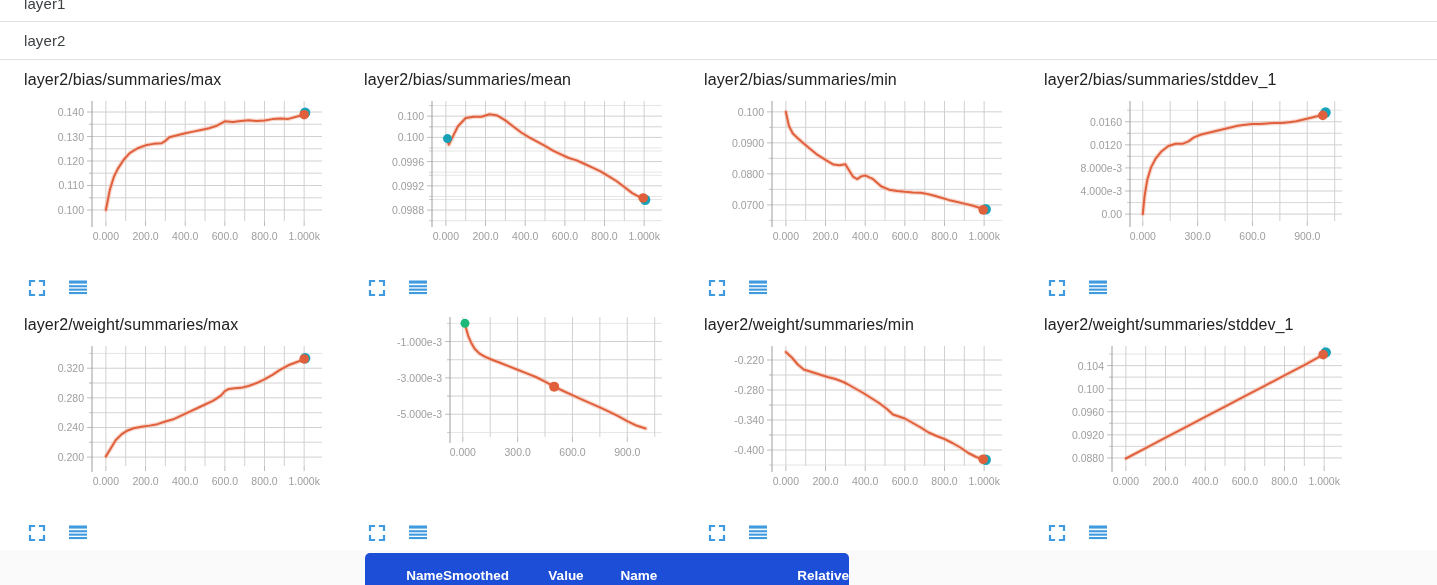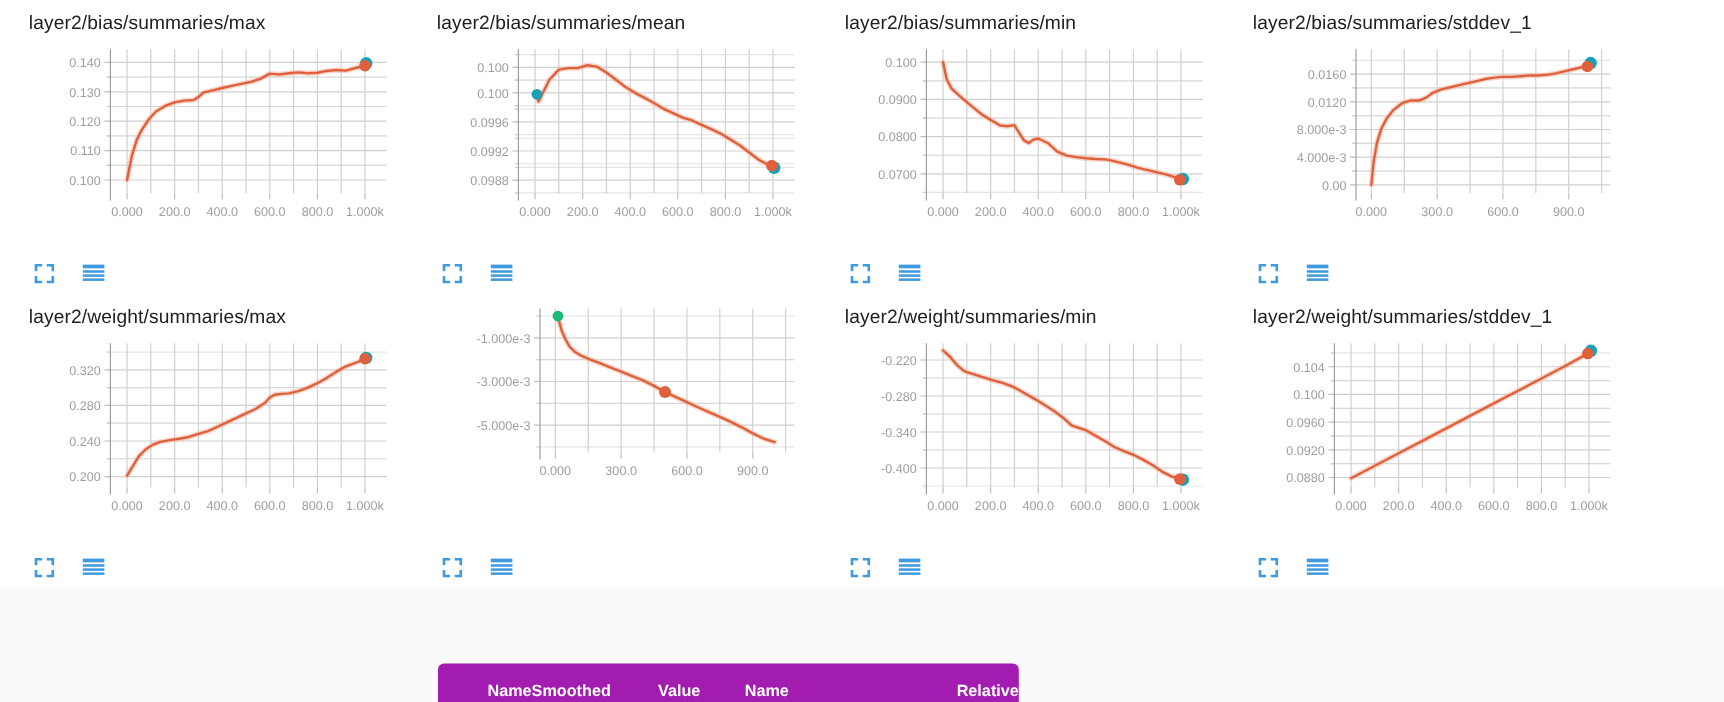--- a/index.html
+++ b/index.html
@@ -81,21 +81,21 @@
   .tick-y { text-anchor: end; }
   .tick-x { text-anchor: middle; }
 
   
   .tooltip {
     position: absolute;
     left: 365px;
     top: 553px;
     width: 484px;
     height: 32px;
-    background: #a21caf;
+    background: #1d4ed8;
     border-radius: 5px 5px 0 0;
     color: #fff;
     overflow: hidden;
   }
   .tooltip-head {
     display: flex;
     align-items: center;
     height: 32px;
     font-size: 13.5px;
     font-weight: bold;
@@ -107,20 +107,28 @@
   .th-value     { width: 66px; text-align: center; }
   .th-step      { width: 80px; text-align: center; }
   .th-time      { width: 60px; text-align: center; margin-top: 38px; }
   .th-relative  { width: 110px; text-align: right; }
 </style>
 </head>
 <body>
 
 <div class="page">
 
+  <div class="accordion">
+    <div class="acc-row acc-row-1">
+      <span>layer1</span>
+    </div>
+    <div class="acc-row acc-row-2">
+      <span>layer2</span>
+    </div>
+  </div>
 
   <div class="charts-wrap">
     <div class="chart-row">
         <div class="card">
           <div class="card-title">layer2/bias/summaries/max</div>
           <div class="plot">
             <svg width="340" height="175" viewBox="0 0 340 175">
               <g>
                 <line x1="105.87931034482759" y1="12" x2="105.87931034482759" y2="132" stroke="#d0d0d0" stroke-width="1"></line>
                 <line x1="145.5344827586207" y1="12" x2="145.5344827586207" y2="132" stroke="#d0d0d0" stroke-width="1"></line>

